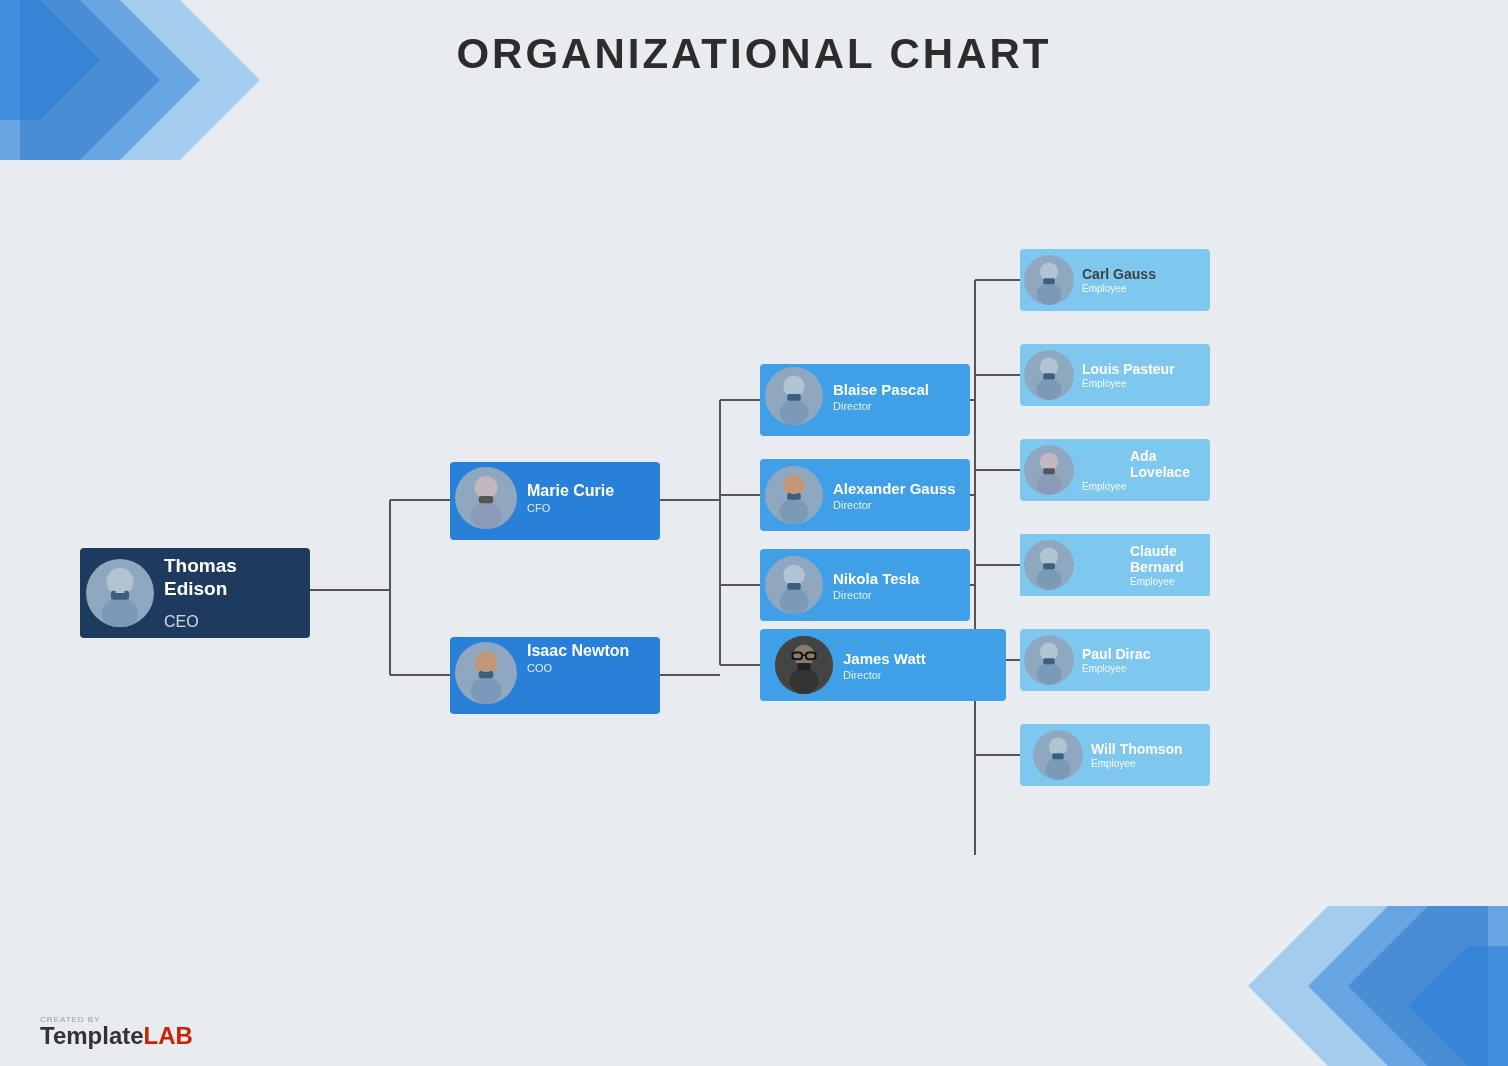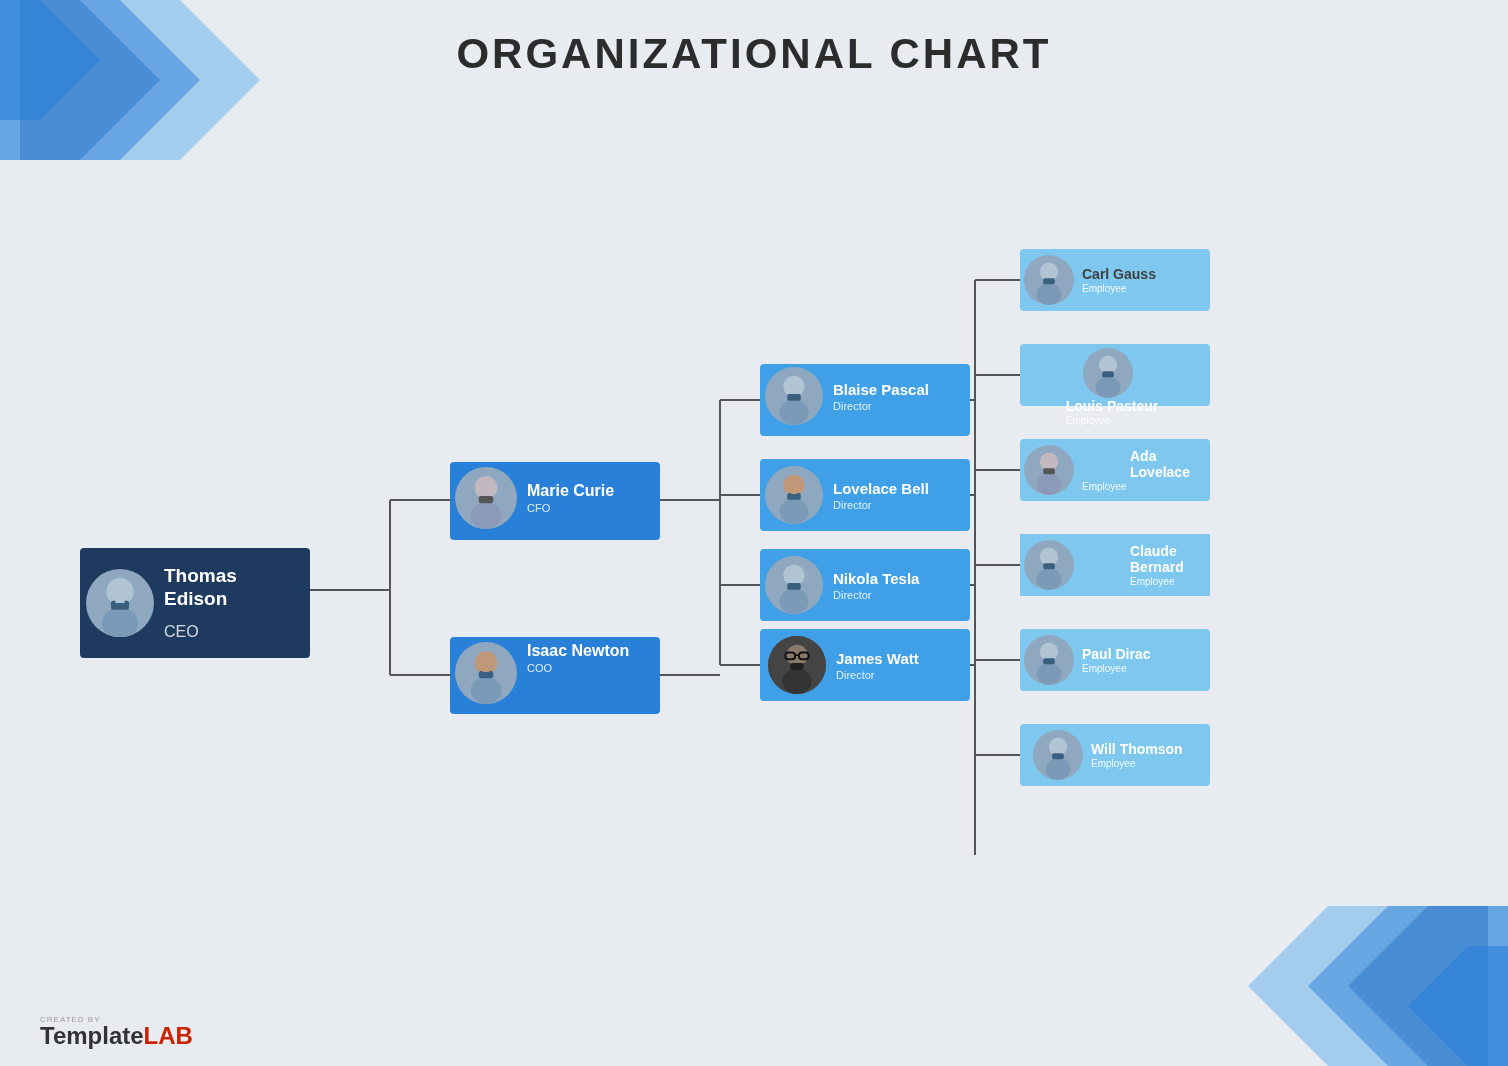--- a/index.html
+++ b/index.html
@@ -103,21 +103,21 @@
     <line x1="975" y1="645" x2="1020" y2="645" stroke="#555" stroke-width="2"></line>
 
     <line x1="970" y1="290" x2="975" y2="290" stroke="#555" stroke-width="2"></line>
     <line x1="970" y1="385" x2="975" y2="385" stroke="#555" stroke-width="2"></line>
     <line x1="970" y1="475" x2="975" y2="475" stroke="#555" stroke-width="2"></line>
     <line x1="970" y1="555" x2="975" y2="555" stroke="#555" stroke-width="2"></line>
 
     <line x1="975" y1="170" x2="975" y2="745" stroke="#555" stroke-width="2"></line>
   </svg>
 
-  <div style="position:absolute; left:80px; top:438px; width:230px; height:110px; background:#1e3a5f; border-radius:4px; display:flex; align-items:center; padding:6px 12px 6px 6px;">
+  <div style="position:absolute; left:80px; top:438px; width:230px; height:90px; background:#1e3a5f; border-radius:4px; display:flex; align-items:center; padding:6px 12px 6px 6px;">
     <div style="width:68px;height:68px;border-radius:50%;background:#8fa8c0;flex-shrink:0;margin-right:10px;overflow:hidden;display:flex;align-items:center;justify-content:center;">
       <svg viewBox="0 0 60 60" width="68" height="68">
         <circle cx="30" cy="20" r="12" fill="#b0c4d4"></circle>
         <ellipse cx="30" cy="48" rx="16" ry="14" fill="#7a9ab8"></ellipse>
         <rect x="22" y="28" width="16" height="8" fill="#3a6080" rx="2"></rect>
         <rect x="26" y="24" width="8" height="6" fill="#b0c4d4"></rect>
       </svg>
     </div>
     <div>
       <div style="color:white;font-size:19px;font-weight:700;line-height:1.2;">Thomas Edison</div>
@@ -171,40 +171,40 @@
   <div style="position:absolute; left:760px; top:349px; width:210px; height:72px; background:#3fa0e8; border-radius:4px; display:flex; align-items:center; padding:5px 10px 5px 5px;">
     <div style="width:58px;height:58px;border-radius:50%;background:#8fa8c0;flex-shrink:0;margin-right:10px;overflow:hidden;display:flex;align-items:center;justify-content:center;">
       <svg viewBox="0 0 60 60" width="58" height="58">
         <circle cx="30" cy="20" r="11" fill="#c09878"></circle>
         <ellipse cx="30" cy="47" rx="15" ry="13" fill="#7a9ab8"></ellipse>
         <rect x="23" y="28" width="14" height="7" fill="#3a6080" rx="2"></rect>
         <rect x="27" y="24" width="6" height="5" fill="#c09878"></rect>
       </svg>
     </div>
     <div>
-      <div style="color:white;font-size:15px;font-weight:700;">Lovelace Bell</div>
+      <div style="color:white;font-size:15px;font-weight:700;">Alexander Gauss</div>
       <div style="color:rgba(255,255,255,0.85);font-size:11px;margin-top:2px;">Director</div>
     </div>
   </div>
 
   <div style="position:absolute; left:760px; top:439px; width:210px; height:72px; background:#3fa0e8; border-radius:4px; display:flex; align-items:center; padding:5px 10px 5px 5px;">
     <div style="width:58px;height:58px;border-radius:50%;background:#8fa8c0;flex-shrink:0;margin-right:10px;overflow:hidden;display:flex;align-items:center;justify-content:center;">
       <svg viewBox="0 0 60 60" width="58" height="58">
         <circle cx="30" cy="20" r="11" fill="#b0c4d4"></circle>
         <ellipse cx="30" cy="47" rx="15" ry="13" fill="#7a9ab8"></ellipse>
         <rect x="23" y="28" width="14" height="7" fill="#3a6080" rx="2"></rect>
       </svg>
     </div>
     <div>
       <div style="color:white;font-size:15px;font-weight:700;">Nikola Tesla</div>
       <div style="color:rgba(255,255,255,0.85);font-size:11px;margin-top:2px;">Director</div>
     </div>
   </div>
 
-  <div style="position:absolute; left:760px; top:519px; width:210px; height:72px; background:#3fa0e8; border-radius:4px; display:flex; align-items:center; padding:5px 10px 5px 8px;">
+  <div style="position:absolute; left:760px; top:519px; width:246px; height:72px; background:#3fa0e8; border-radius:4px; display:flex; align-items:center; padding:5px 10px 5px 15px;">
     <div style="width:58px;height:58px;border-radius:50%;background:#555;flex-shrink:0;margin-right:10px;overflow:hidden;display:flex;align-items:center;justify-content:center;">
       <svg viewBox="0 0 60 60" width="58" height="58">
         <rect x="0" y="0" width="60" height="60" fill="#444"></rect>
         <circle cx="30" cy="20" r="11" fill="#8a7a6a"></circle>
         <ellipse cx="30" cy="47" rx="15" ry="13" fill="#333"></ellipse>
         <rect x="23" y="28" width="14" height="7" fill="#222" rx="2"></rect>
 
         <rect x="18" y="17" width="10" height="7" rx="3" fill="none" stroke="#111" stroke-width="2"></rect>
         <rect x="32" y="17" width="10" height="7" rx="3" fill="none" stroke="#111" stroke-width="2"></rect>
         <line x1="28" y1="20" x2="32" y2="20" stroke="#111" stroke-width="1.5"></line>
@@ -223,21 +223,21 @@
         <ellipse cx="30" cy="47" rx="15" ry="13" fill="#7a9ab8"></ellipse>
         <rect x="23" y="28" width="14" height="7" fill="#3a6080" rx="2"></rect>
       </svg>
     </div>
     <div>
       <div style="color:#404040;font-size:14px;font-weight:700;">Carl Gauss</div>
       <div style="color:rgba(255,255,255,0.9);font-size:10px;margin-top:1px;">Employee</div>
     </div>
   </div>
 
-  <div style="position:absolute; left:1020px; top:234px; width:190px; height:62px; background:#7ec8f0; border-radius:4px; display:flex; align-items:center; padding:4px 10px 4px 4px;flex-direction:column;">
+  <div style="position:absolute; left:1020px; top:234px; width:190px; height:62px; background:#7ec8f0; border-radius:4px; display:flex; align-items:center; padding:4px 10px 4px 4px;">
     <div style="width:50px;height:50px;border-radius:50%;background:#8fa8c0;flex-shrink:0;margin-right:8px;overflow:hidden;display:flex;align-items:center;justify-content:center;">
       <svg viewBox="0 0 60 60" width="50" height="50">
         <circle cx="30" cy="20" r="11" fill="#b0c4d4"></circle>
         <ellipse cx="30" cy="47" rx="15" ry="13" fill="#7a9ab8"></ellipse>
         <rect x="23" y="28" width="14" height="7" fill="#3a6080" rx="2"></rect>
       </svg>
     </div>
     <div>
       <div style="color:white;font-size:14px;font-weight:700;">Louis Pasteur</div>
       <div style="color:rgba(255,255,255,0.9);font-size:10px;margin-top:1px;">Employee</div>

